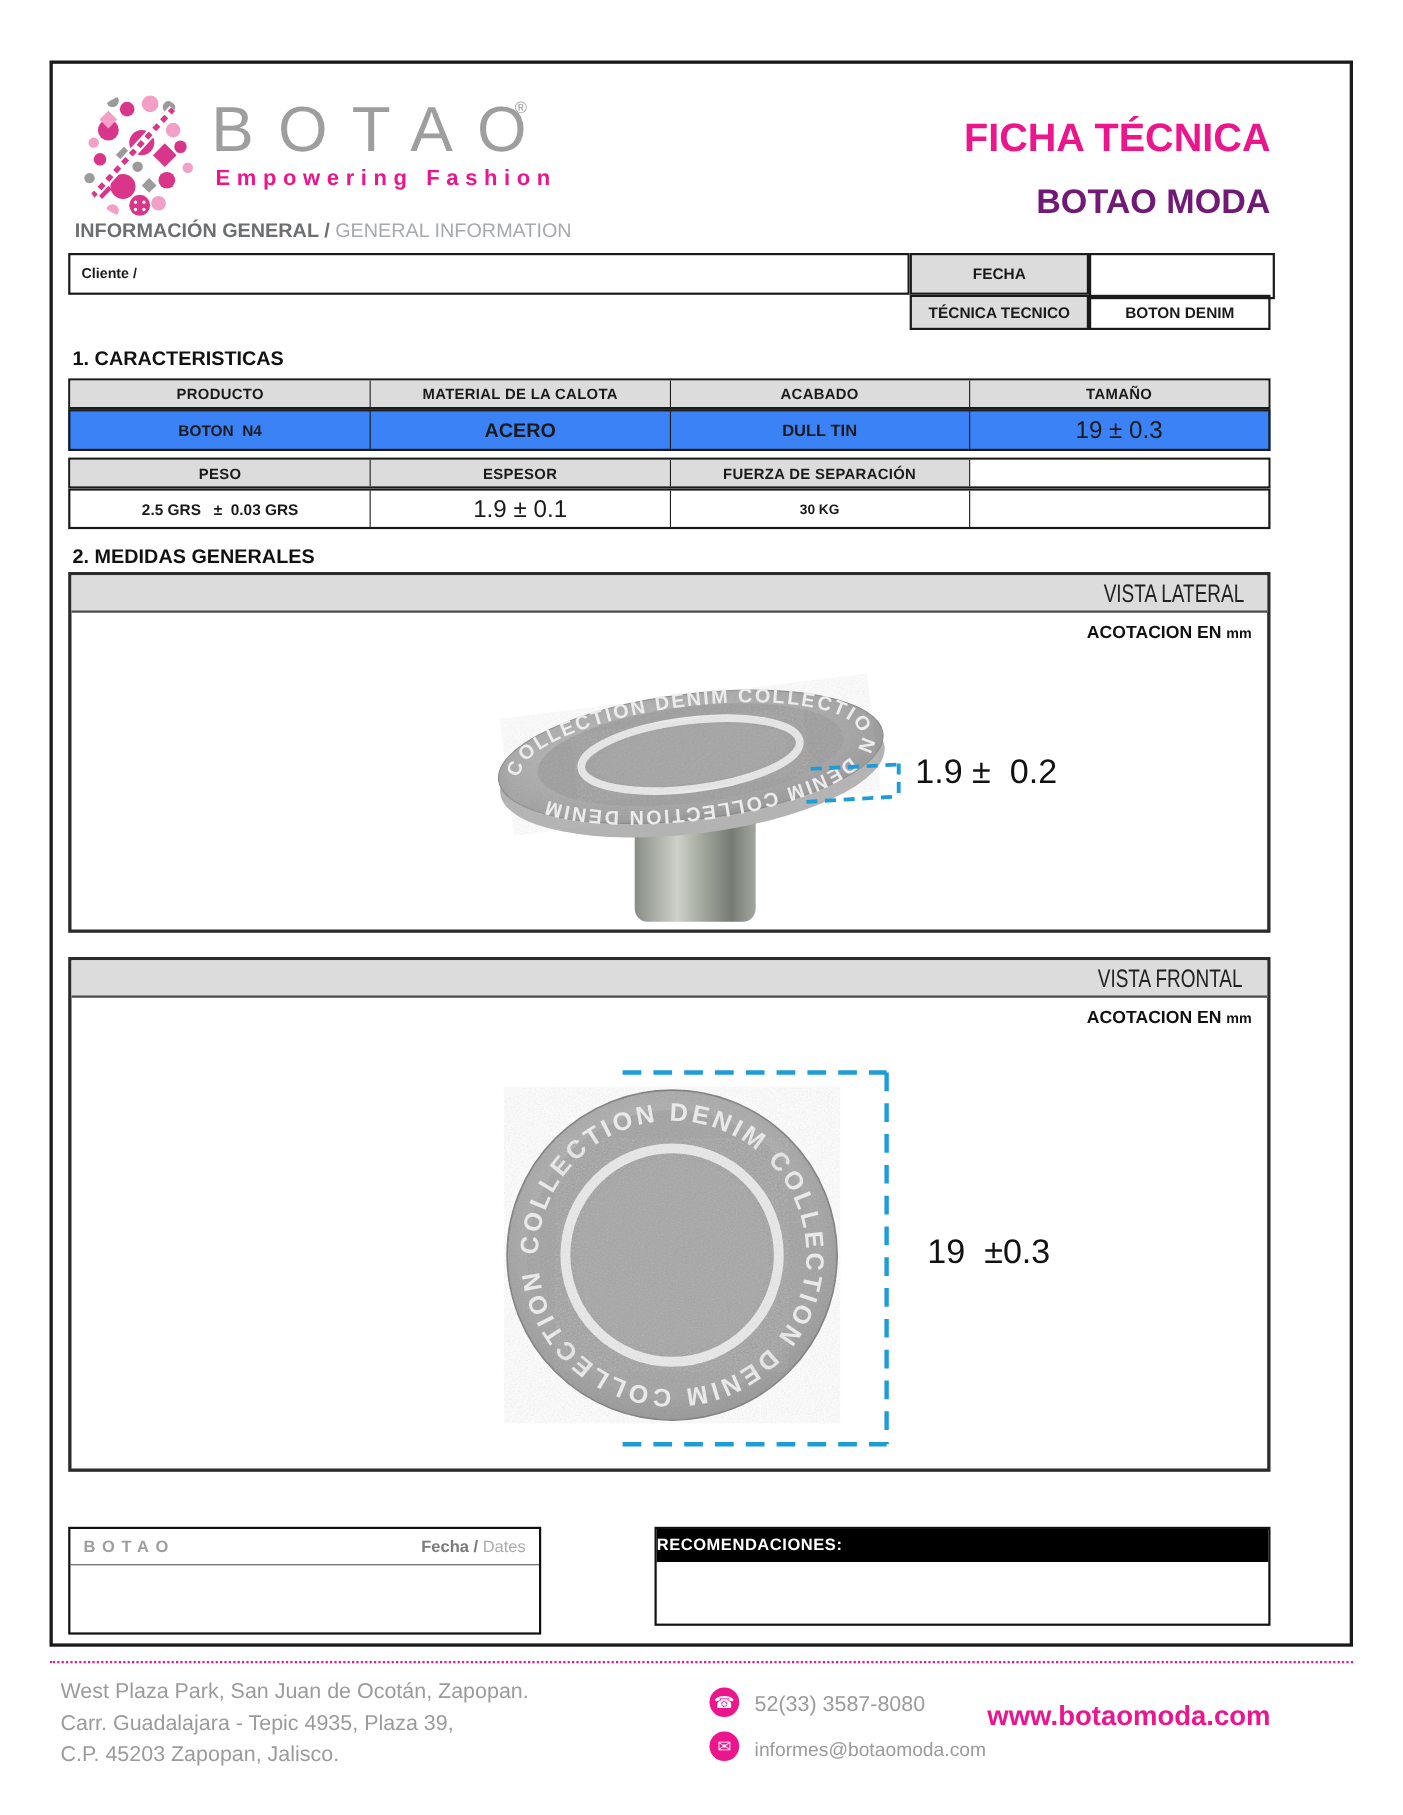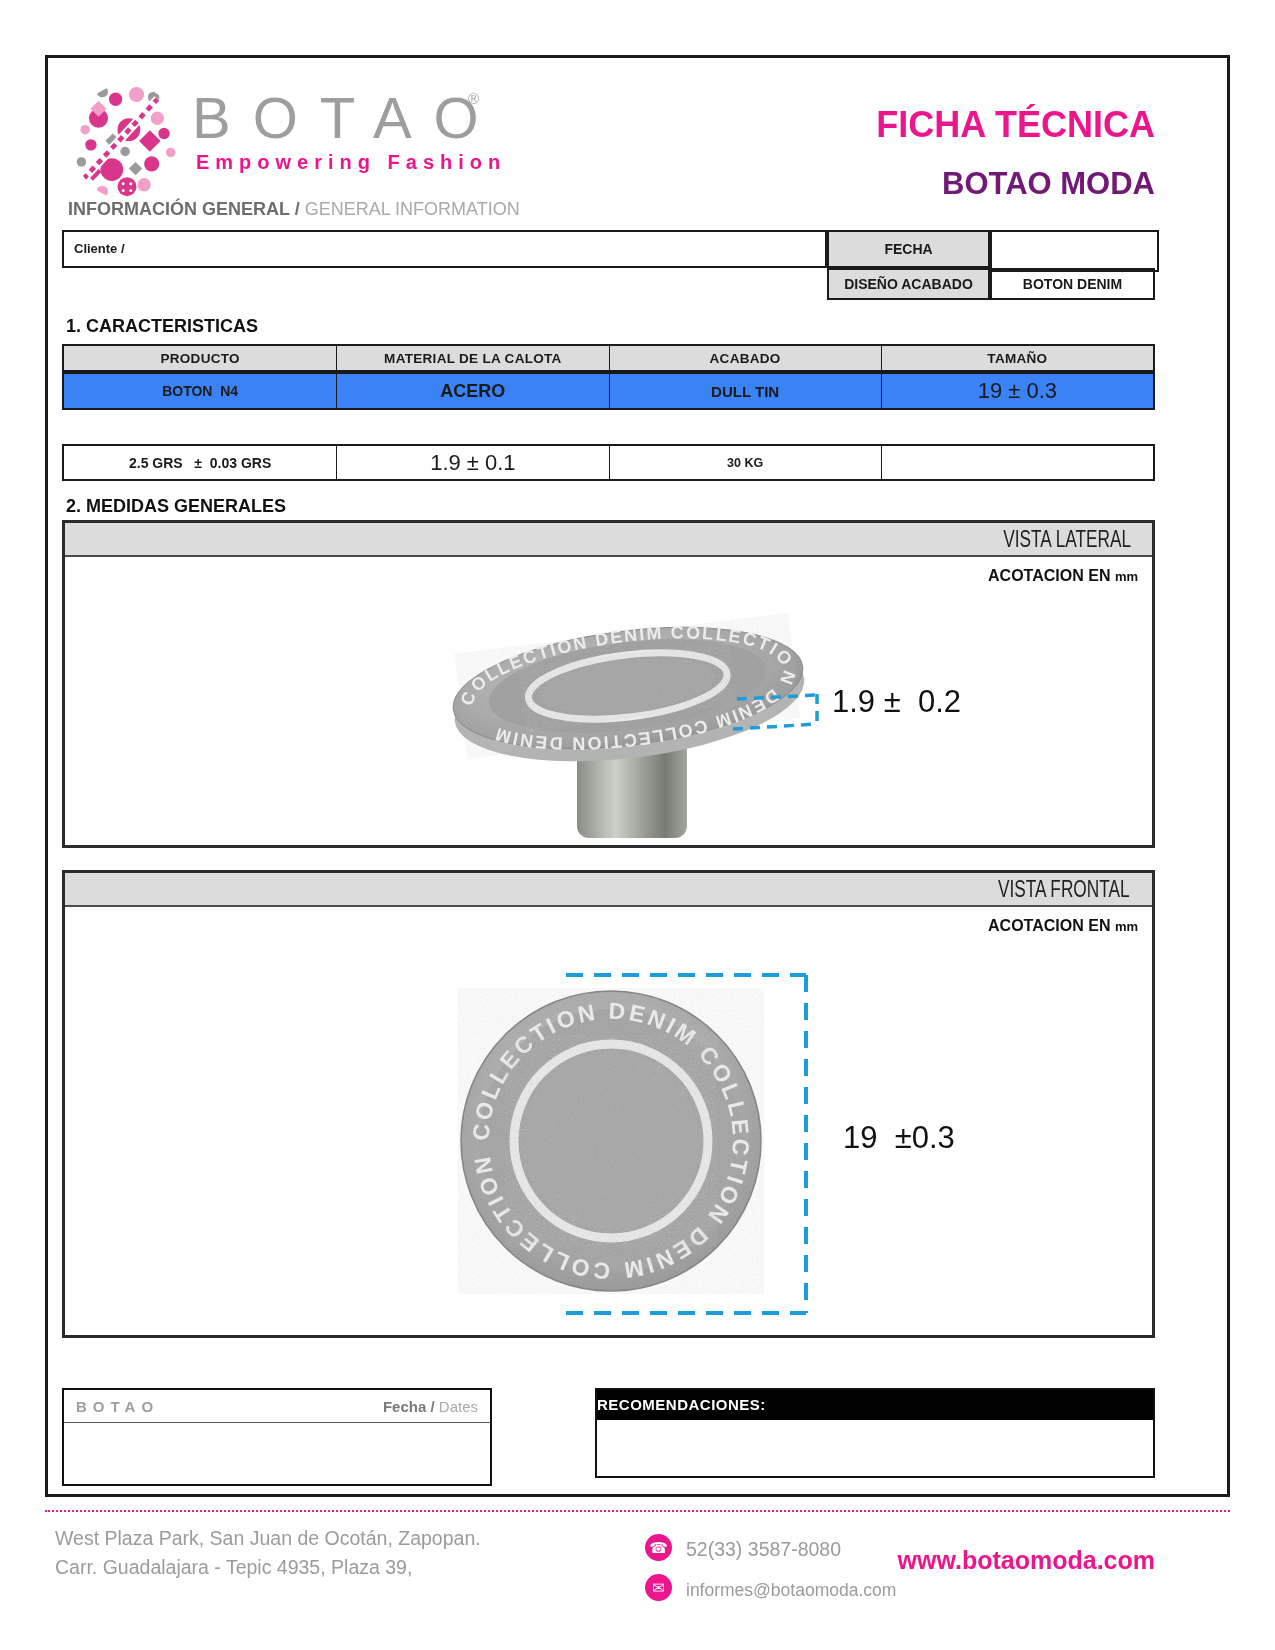--- a/index.html
+++ b/index.html
@@ -138,38 +138,44 @@
   <div class="abs" id="doc-title">FICHA TÉCNICA</div>
   <div class="abs" id="doc-subtitle">BOTAO MODA</div>
 
   <div class="abs" id="info-title"><span>INFORMACIÓN GENERAL / </span><span class="lt">GENERAL INFORMATION</span></div>
 
   <div class="abs" id="client-box">
     <div class="abs" id="client-label">Cliente /</div>
   </div>
   <div class="abs cell gray" id="fecha-cell">FECHA</div>
   <div class="abs" id="fecha-val"></div>
-  <div class="abs cell gray" id="diseno-cell">DISEÑO ACABADO</div>
+  <div class="abs cell gray" id="diseno-cell">TÉCNICA TECNICO</div>
   <div class="abs cell" id="diseno-val">BOTON DENIM</div>
 
   <div class="abs sec-h" id="h-carac">1. CARACTERISTICAS</div>
 
   <div class="abs trow thead" id="t1h">
     <div class="tcell">PRODUCTO</div>
     <div class="tcell">MATERIAL DE LA CALOTA</div>
     <div class="tcell">ACABADO</div>
     <div class="tcell">TAMAÑO</div>
   </div>
   <div class="abs trow" id="t1v">
     <div class="tcell v-b14 pre">BOTON  N4</div>
     <div class="tcell v-b18">ACERO</div>
     <div class="tcell v-b15">DULL TIN</div>
     <div class="tcell v-l22 pre">19 ± 0.3</div>
   </div>
 
+  <div class="abs trow thead" id="t2h">
+    <div class="tcell">PESO</div>
+    <div class="tcell">ESPESOR</div>
+    <div class="tcell">FUERZA DE SEPARACIÓN</div>
+    <div class="tcell plain"></div>
+  </div>
   <div class="abs trow" id="t2v">
     <div class="tcell v-b14 pre">2.5 GRS   ±  0.03 GRS</div>
     <div class="tcell v-l22 pre">1.9 ± 0.1</div>
     <div class="tcell v-b12">30 KG</div>
     <div class="tcell"></div>
   </div>
 
   <div class="abs sec-h" id="h-medidas">2. MEDIDAS GENERALES</div>
 
   <div class="abs panel" id="panel-lat">
@@ -277,19 +283,20 @@
 
   <div class="abs" id="reco-box">
     <div id="reco-hd">RECOMENDACIONES:</div>
     <div style="height:54px;"></div>
   </div>
 
   <div class="abs" id="dotline"></div>
   <div class="abs" id="address">
     <div>West Plaza Park, San Juan de Ocotán, Zapopan.</div>
     <div>Carr. Guadalajara - Tepic 4935, Plaza 39,</div>
+    <div>C.P. 45203 Zapopan, Jalisco.</div>
   </div>
   <div class="abs ficon" id="phone-ic">☎</div>
   <div class="abs" id="phone-tx">52(33) 3587-8080</div>
   <div class="abs ficon" id="mail-ic">✉</div>
   <div class="abs" id="mail-tx">informes@botaomoda.com</div>
   <div class="abs" id="website">www.botaomoda.com</div>
 </div>
 
 </body></html>

